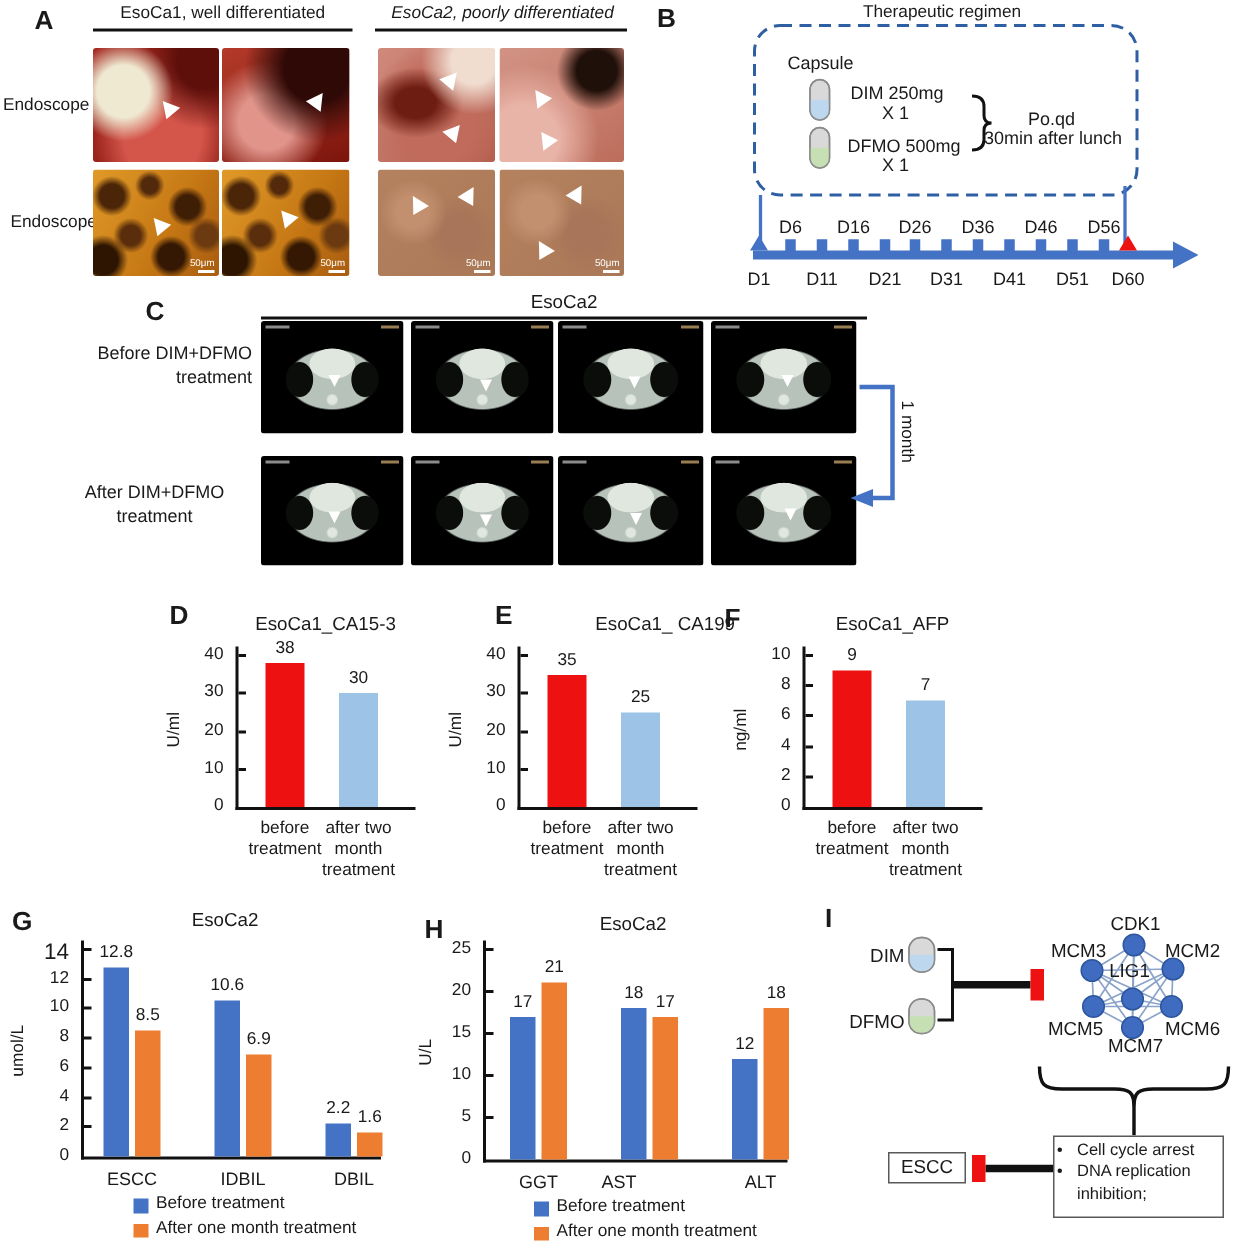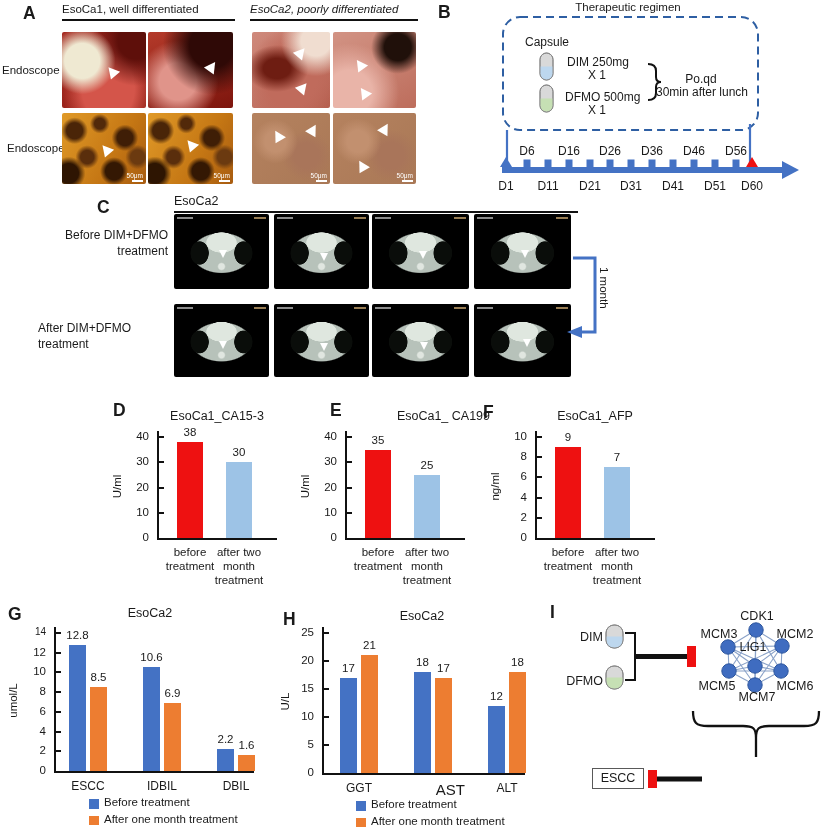--- a/index.html
+++ b/index.html
@@ -1,20 +1,20 @@
 <!DOCTYPE html>
 <html><head>
 <meta charset="utf-8">
 <style>
   html,body{margin:0;padding:0;background:#fff;}
   #stage{position:relative;width:824px;height:829px;background:#fff;
          font-family:"Liberation Sans",sans-serif;color:#1a1a1a;overflow:hidden;}
   .abs{position:absolute;}
   .letter{position:absolute;font-weight:bold;font-size:17.5px;}
-  .hdr{position:absolute;font-size:11.5px;white-space:nowrap;}
+  .hdr{position:absolute;font-size:11.5px;text-align:center;white-space:nowrap;}
   .hline{position:absolute;height:2.6px;background:#111;}
   .rowlab{position:absolute;font-size:11.5px;}
   .tile{position:absolute;border-radius:2px;overflow:hidden;}
   .arr{position:absolute;width:0;height:0;border-left:6px solid transparent;
        border-right:6px solid transparent;border-bottom:11px solid #fff;}
   .arrs{position:absolute;width:0;height:0;border-left:4.5px solid transparent;
         border-right:4.5px solid transparent;border-bottom:8px solid #fff;}
   .sbar{position:absolute;right:3px;bottom:2px;color:#fff;font-size:6.5px;line-height:1;text-align:right;}
   .sbar i{display:block;width:11px;height:1.6px;background:#fff;margin:1px 0 0 auto;}
   .endo1{background:radial-gradient(circle at 24% 38%, #efe9d2 0 22%, rgba(239,233,210,0) 42%),
@@ -166,21 +166,21 @@
     <text x="285" y="190" font-size="12" text-anchor="middle">D51</text>
     <text x="322" y="190" font-size="12" text-anchor="middle">D60</text>
   </svg>
 
   <div class="letter" style="left:97px;top:197px;">C</div>
   <div class="hdr" style="left:174px;top:194px;width:404px;font-size:12.5px;">EsoCa2</div>
   <div class="hline" style="left:174px;top:210.5px;width:404px;height:2.2px;"></div>
 
   <div class="rowlab pre" style="left:38px;top:227px;width:130px;text-align:right;font-size:12px;line-height:1.35;">Before DIM+DFMO
 treatment</div>
-  <div class="rowlab pre" style="left:38px;top:320px;width:130px;text-align:left;font-size:12px;line-height:1.35;">After DIM+DFMO
+  <div class="rowlab pre" style="left:38px;top:320px;width:130px;text-align:center;font-size:12px;line-height:1.35;">After DIM+DFMO
 treatment</div>
 
   <div class="tile ct" style="left:174px;top:214px;width:95px;height:75px;">
       <span class="arrs" style="left:47%;top:48%;transform:rotate(180deg);"></span>
     </div>
   <div class="tile ct" style="left:274px;top:214px;width:95px;height:75px;">
       <span class="arrs" style="left:48%;top:52%;transform:rotate(180deg);"></span>
     </div>
   <div class="tile ct" style="left:372px;top:214px;width:97px;height:75px;">
       <span class="arrs" style="left:48%;top:49%;transform:rotate(180deg);"></span>
@@ -266,20 +266,26 @@
     <text x="250" y="90" font-size="12.5" text-anchor="middle">MCM6</text>
     <text x="212" y="101" font-size="12.5" text-anchor="middle">MCM7</text>
 
     <path d="M148,111 C148,123 151,126 163,126 L198,126 C208,126 211,128 211,138 C211,128 214,126 224,126 L259,126 C271,126 274,123 274,111" fill="none" stroke="#111" stroke-width="2.3"></path>
     <line x1="211" y1="138" x2="211" y2="157" stroke="#111" stroke-width="2.3"></line>
 
     <line x1="112" y1="179" x2="157" y2="179" stroke="#111" stroke-width="5"></line>
     <rect x="103" y="170" width="9" height="18" fill="#ee1111"></rect>
   </svg>
   <div class="box" style="left:592px;top:768px;width:52px;height:21px;text-align:center;line-height:18px;font-size:12.5px;">ESCC</div>
+  <div class="box" style="left:702px;top:757px;width:114px;height:55px;">
+    <ul class="effects">
+      <li>Cell cycle arrest</li>
+      <li>DNA replication inhibition;</li>
+    </ul>
+  </div>
 
 <div style="position: absolute; left: 100px; top: 396px; width: 210px; height: 212px;">
       <div style="position: absolute; left: 13px; top: 4px; font-weight: bold; font-size: 17.5px;">D</div>
       <div style="position: absolute; left: 32px; top: 13px; width: 170px; text-align: center; font-size: 12.5px;">EsoCa1_CA15-3</div>
       <div style="position: absolute; left: -17px; top: 83px; width: 70px; height: 15px; text-align: center; font-size: 11.5px; transform: rotate(-90deg);">U/ml</div>
       <div style="position: absolute; left: 57px; top: 35px; width: 2.4px; height: 109px; background: rgb(17, 17, 17);"></div>
       <div style="position: absolute; left: 57px; top: 142px; width: 120px; height: 2.4px; background: rgb(17, 17, 17);"></div>
       <div style="position: absolute; left: 17px; top: 135px; width: 32px; text-align: right; font-size: 11.5px;">0</div>
       <div style="position: absolute; left: 17px; top: 109.75px; width: 32px; text-align: right; font-size: 11.5px;">10</div>
       <div style="position: absolute; left: 59.4px; top: 115.75px; width: 5px; height: 2px; background: rgb(17, 17, 17);"></div>
@@ -363,21 +369,21 @@
       <div style="position: absolute; left: 14px; top: 124.571px; width: 32px; text-align: right; font-size: 11.5px;">4</div>
       <div style="position: absolute; left: 56.4px; top: 130.571px; width: 5px; height: 2px; background: rgb(17, 17, 17);"></div>
       <div style="position: absolute; left: 14px; top: 104.857px; width: 32px; text-align: right; font-size: 11.5px;">6</div>
       <div style="position: absolute; left: 56.4px; top: 110.857px; width: 5px; height: 2px; background: rgb(17, 17, 17);"></div>
       <div style="position: absolute; left: 14px; top: 85.1429px; width: 32px; text-align: right; font-size: 11.5px;">8</div>
       <div style="position: absolute; left: 56.4px; top: 91.1429px; width: 5px; height: 2px; background: rgb(17, 17, 17);"></div>
       <div style="position: absolute; left: 14px; top: 65.4286px; width: 32px; text-align: right; font-size: 11.5px;">10</div>
       <div style="position: absolute; left: 56.4px; top: 71.4286px; width: 5px; height: 2px; background: rgb(17, 17, 17);"></div>
       <div style="position: absolute; left: 14px; top: 45.7143px; width: 32px; text-align: right; font-size: 11.5px;">12</div>
       <div style="position: absolute; left: 56.4px; top: 51.7143px; width: 5px; height: 2px; background: rgb(17, 17, 17);"></div>
-      <div style="position: absolute; left: 14px; top: 26px; width: 32px; text-align: right; font-size: 10px;">14</div>
+      <div style="position: absolute; left: 14px; top: 26px; width: 32px; text-align: right; font-size: 15px;">14</div>
       <div style="position: absolute; left: 56.4px; top: 32px; width: 5px; height: 2px; background: rgb(17, 17, 17);"></div>
       <div style="position: absolute; left: 69px; top: 44.8286px; width: 17px; height: 126.171px; background: rgb(68, 114, 196);"></div>
       <div style="position: absolute; left: 55.5px; top: 28.8286px; width: 44px; text-align: center; font-size: 11.5px;">12.8</div>
       <div style="position: absolute; left: 90px; top: 87.2143px; width: 17px; height: 83.7857px; background: rgb(237, 125, 49);"></div>
       <div style="position: absolute; left: 76.5px; top: 71.2143px; width: 44px; text-align: center; font-size: 11.5px;">8.5</div>
       <div style="position: absolute; left: 56px; top: 179px; width: 64px; text-align: center; font-size: 12px;">ESCC</div>
       <div style="position: absolute; left: 143px; top: 66.5143px; width: 17px; height: 104.486px; background: rgb(68, 114, 196);"></div>
       <div style="position: absolute; left: 129.5px; top: 50.5143px; width: 44px; text-align: center; font-size: 11.5px;">10.6</div>
       <div style="position: absolute; left: 164px; top: 102.986px; width: 17px; height: 68.0143px; background: rgb(237, 125, 49);"></div>
       <div style="position: absolute; left: 150.5px; top: 86.9857px; width: 44px; text-align: center; font-size: 11.5px;">6.9</div>
@@ -411,21 +417,21 @@
       <div style="position: absolute; left: 54.4px; top: 32px; width: 5px; height: 2px; background: rgb(17, 17, 17);"></div>
       <div style="position: absolute; left: 70px; top: 77.8px; width: 17px; height: 95.2px; background: rgb(68, 114, 196);"></div>
       <div style="position: absolute; left: 56.5px; top: 61.8px; width: 44px; text-align: center; font-size: 11.5px;">17</div>
       <div style="position: absolute; left: 91px; top: 55.4px; width: 17px; height: 117.6px; background: rgb(237, 125, 49);"></div>
       <div style="position: absolute; left: 77.5px; top: 39.4px; width: 44px; text-align: center; font-size: 11.5px;">21</div>
       <div style="position: absolute; left: 57px; top: 181px; width: 64px; text-align: center; font-size: 12px;">GGT</div>
       <div style="position: absolute; left: 144px; top: 72.2px; width: 17px; height: 100.8px; background: rgb(68, 114, 196);"></div>
       <div style="position: absolute; left: 130.5px; top: 56.2px; width: 44px; text-align: center; font-size: 11.5px;">18</div>
       <div style="position: absolute; left: 165px; top: 77.8px; width: 17px; height: 95.2px; background: rgb(237, 125, 49);"></div>
       <div style="position: absolute; left: 151.5px; top: 61.8px; width: 44px; text-align: center; font-size: 11.5px;">17</div>
-      <div style="position: absolute; left: 131px; top: 181px; width: 64px; text-align: right; font-size: 15px;">AST</div>
+      <div style="position: absolute; left: 131px; top: 181px; width: 64px; text-align: left; font-size: 12px;">AST</div>
       <div style="position: absolute; left: 218px; top: 105.8px; width: 17px; height: 67.2px; background: rgb(68, 114, 196);"></div>
       <div style="position: absolute; left: 204.5px; top: 89.8px; width: 44px; text-align: center; font-size: 11.5px;">12</div>
       <div style="position: absolute; left: 239px; top: 72.2px; width: 17px; height: 100.8px; background: rgb(237, 125, 49);"></div>
       <div style="position: absolute; left: 225.5px; top: 56.2px; width: 44px; text-align: center; font-size: 11.5px;">18</div>
       <div style="position: absolute; left: 205px; top: 181px; width: 64px; text-align: center; font-size: 12px;">ALT</div>
       <div style="position: absolute; left: 86px; top: 201px; width: 9.5px; height: 9.5px; background: rgb(68, 114, 196);"></div>
       <div style="position: absolute; left: 101px; top: 198px; font-size: 11.5px; white-space: nowrap;">Before treatment</div>
       <div style="position: absolute; left: 86px; top: 217.5px; width: 9.5px; height: 9.5px; background: rgb(237, 125, 49);"></div>
       <div style="position: absolute; left: 101px; top: 214.5px; font-size: 11.5px; white-space: nowrap;">After one month treatment</div>
     </div>

